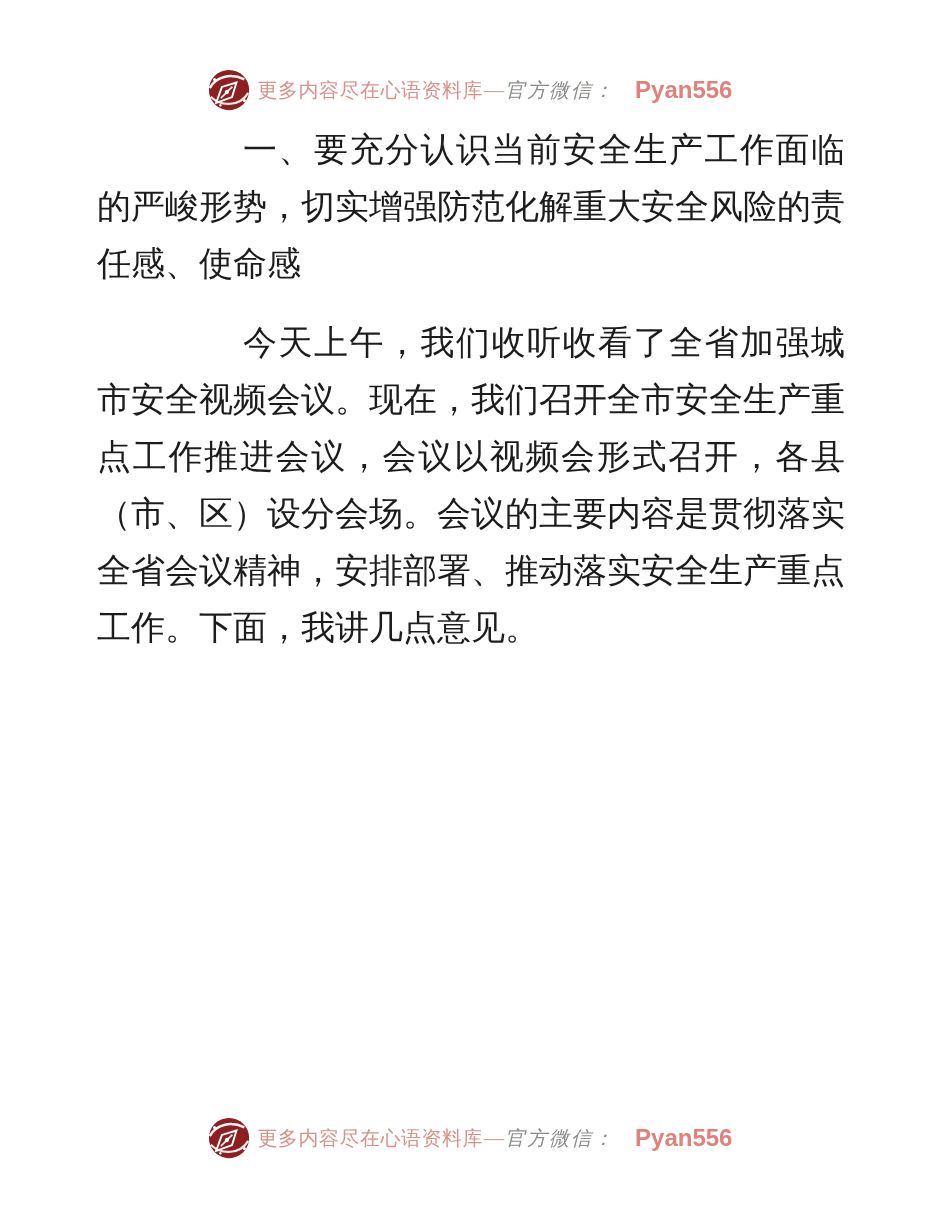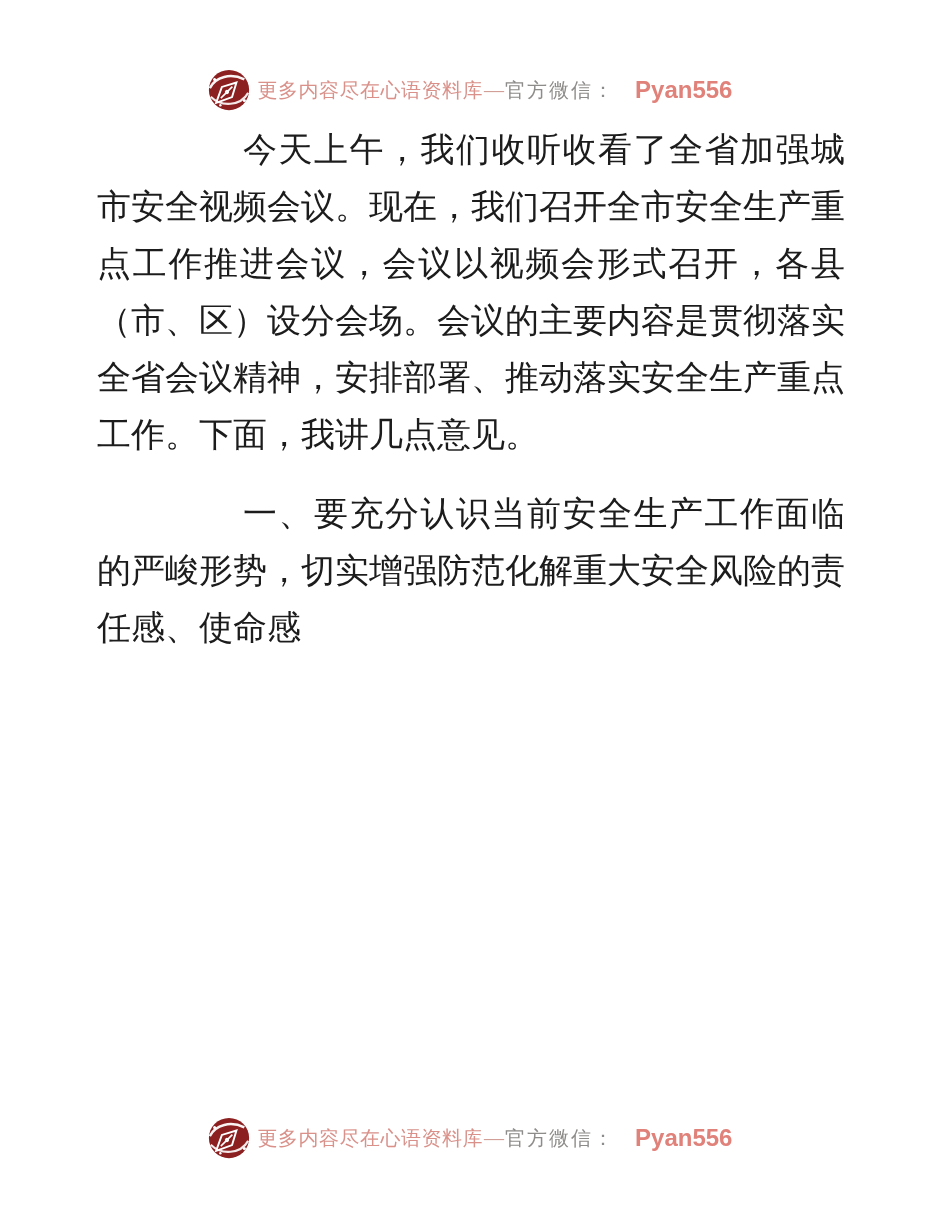--- a/index.html
+++ b/index.html
@@ -27,20 +27,21 @@
   .wm-logo { width: 46px; height: 48px; margin-right: 6px; flex: 0 0 auto; }
   .wm-text {
     font-size: 20px;
     letter-spacing: 0.5px;
     color: #d9918a;
   }
   .wm-sep { font-size: 20px; color: #cf9a92; margin: 0 1px; }
   .wm-label {
     font-size: 20px;
     color: #8e8c8a;
+    font-style: italic;
     letter-spacing: 2px;
   }
   .wm-id {
     font-size: 24px;
     color: #e0817a;
     font-family: "Liberation Sans", "DejaVu Sans", sans-serif;
     margin-left: 20px;
     font-weight: bold;
   }
 
@@ -81,22 +82,22 @@
         <circle cx="40" cy="35" r="1.6" fill="#ffffff"></circle>
       </svg>
     </span>
     <span class="wm-text">更多内容尽在心语资料库</span>
     <span class="wm-sep">—</span>
     <span class="wm-label">官方微信：</span>
     <span class="wm-id">Pyan556</span>
   </div>
 
   <div class="content">
+    <p class="indent-lg">一、要充分认识当前安全生产工作面临的严峻形势，切实增强防范化解重大安全风险的责任感、使命感</p>
     <p class="indent-lg">今天上午，我们收听收看了全省加强城市安全视频会议。现在，我们召开全市安全生产重点工作推进会议，会议以视频会形式召开，各县（市、区）设分会场。会议的主要内容是贯彻落实全省会议精神，安排部署、推动落实安全生产重点工作。下面，我讲几点意见。</p>
-    <p class="indent-lg">一、要充分认识当前安全生产工作面临的严峻形势，切实增强防范化解重大安全风险的责任感、使命感</p>
   </div>
 
   <div class="watermark wm-bottom">
     <span class="wm-logo">
       <svg viewBox="0 0 48 48" width="46" height="48" aria-hidden="true">
         <circle cx="24" cy="24" r="21" fill="#8c2020"></circle>
         <path d="M4 22 C10 10, 26 6, 40 13" stroke="#ffffff" stroke-width="2.6" fill="none" opacity="0.95"></path>
         <path d="M5 31 C16 42, 36 41, 44 27" stroke="#ffffff" stroke-width="2.2" fill="none" opacity="0.9"></path>
         <g transform="rotate(225 24 24)">
           <path d="M24 5 L31.5 21 L24 35 L16.5 21 Z" fill="#8c2020" stroke="#ffffff" stroke-width="2"></path>

